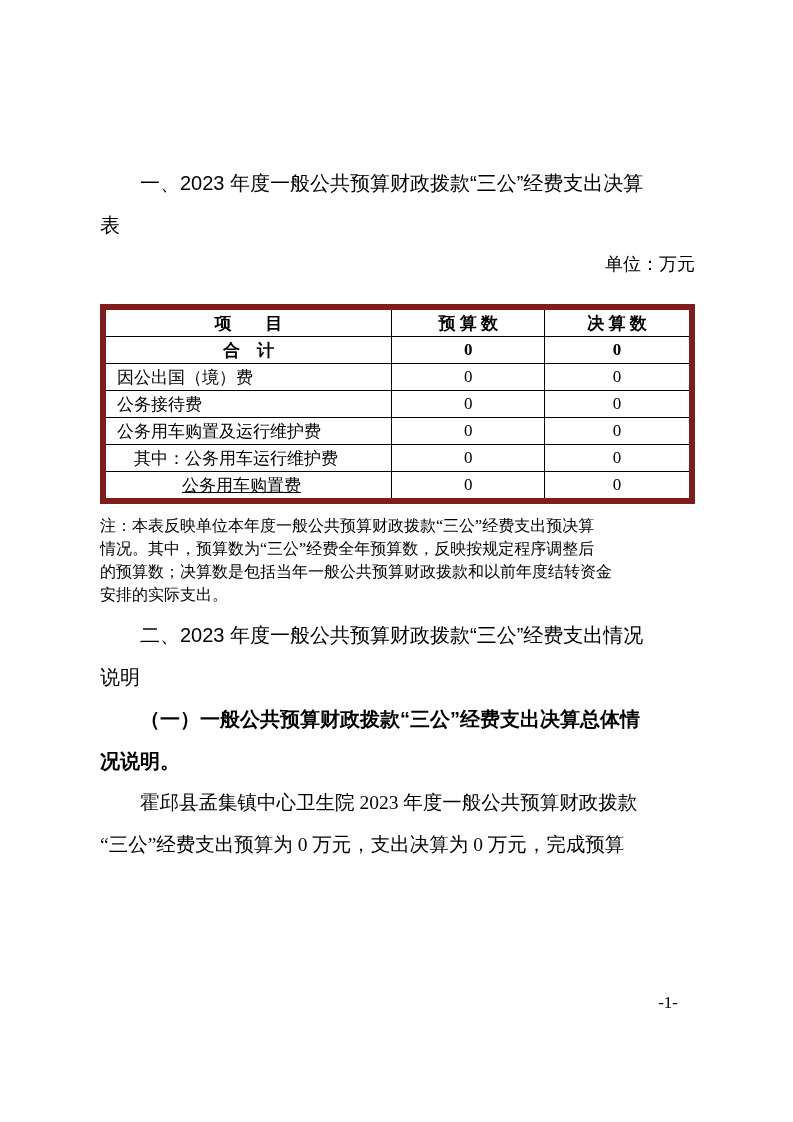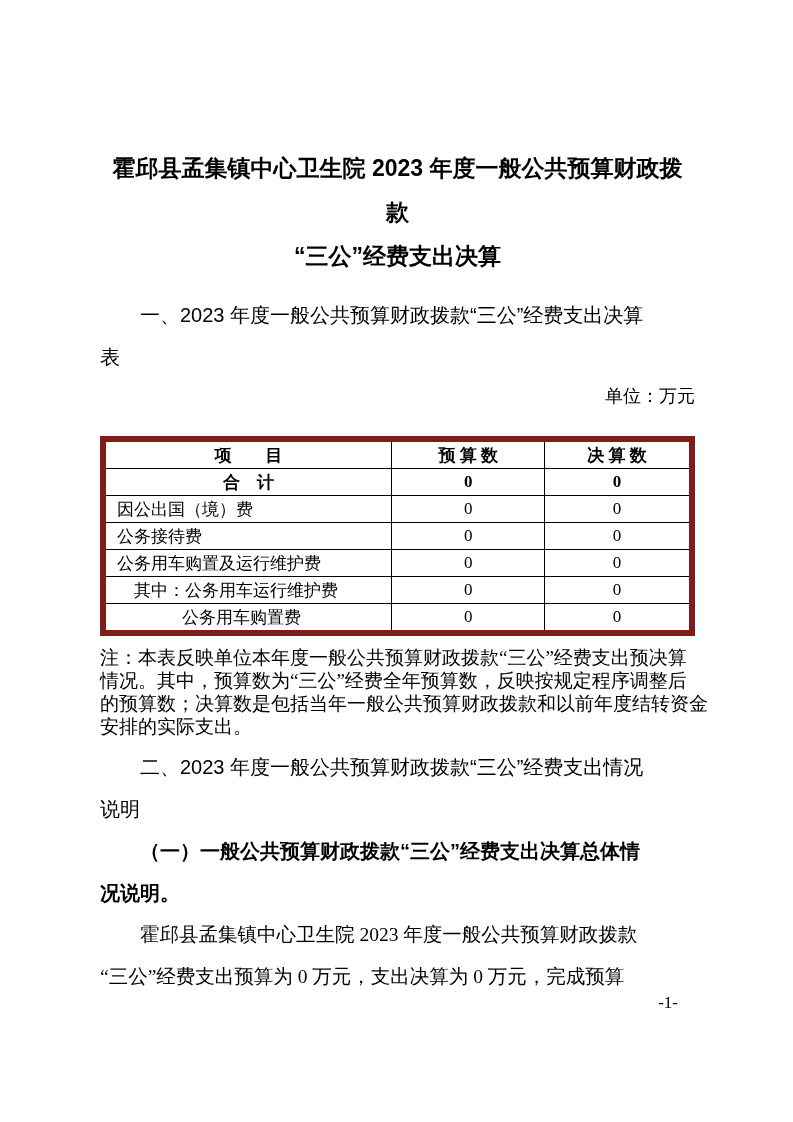--- a/index.html
+++ b/index.html
@@ -60,24 +60,24 @@
   table.budget .col-item  { width: 49%; }
   table.budget .col-num   { width: 26%; text-align: center; }
   table.budget .col-num2  { width: 25%; text-align: center; }
   table.budget tr.head td,
   table.budget tr.total td {
     font-weight: bold;
     text-align: center;
   }
   table.budget tr.data td.col-item { text-align: left; padding-left: 11px; }
   table.budget tr.indent1 td.col-item { padding-left: 28px; }
-  table.budget tr.indent2 td.col-item { padding-left: 76px; }
+  table.budget tr.indent2 td.col-item { padding-left: 76px; text-decoration: underline; }
   .note {
     margin-top: 10px;
-    font-size: 19px;
+    font-size: 16px;
     line-height: 23px;
   }
   .sub-h {
     font-weight: bold;
     font-family: "Liberation Sans", sans-serif;
     font-size: 20px;
     line-height: 42px;
   }
   .body-para {
     font-size: 19.5px;
@@ -88,25 +88,20 @@
     top: 993px;
     right: 115px;
     font-size: 17px;
   }
 </style>
 </head>
 <body>
 
 <div class="page">
 
-  <div class="doc-title para">
-    <div class="line">霍邱县孟集镇中心卫生院 2023 年度一般公共预算财政拨</div>
-    <div class="line">款</div>
-    <div class="line">“三公”经费支出决算</div>
-  </div>
 
   <div class="h1 para">
     <div class="line indent">一、2023 年度一般公共预算财政拨款“三公”经费支出决算</div>
     <div class="line">表</div>
   </div>
 
   <div class="unit-label">单位：万元</div>
 
   <table class="budget">
     <tbody>

